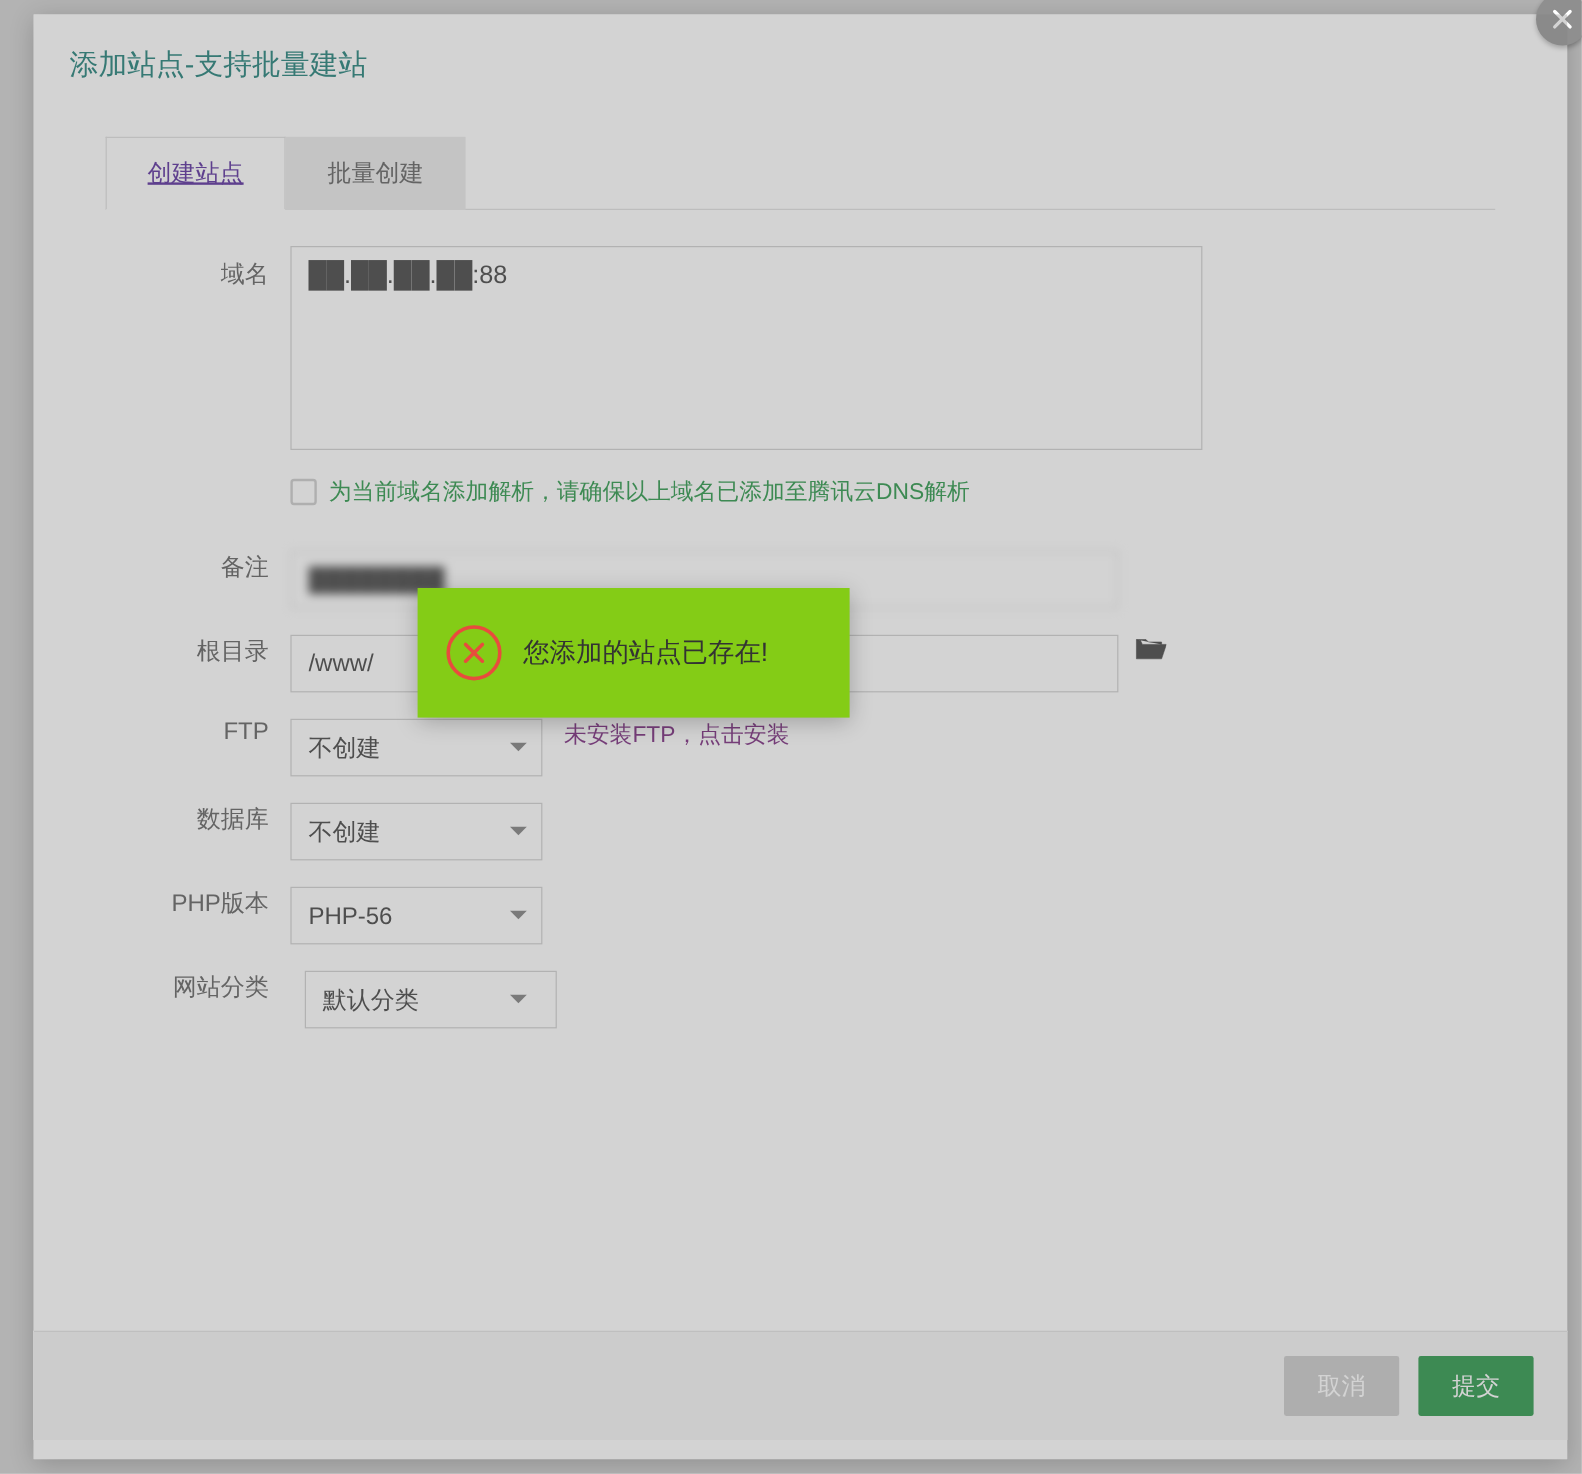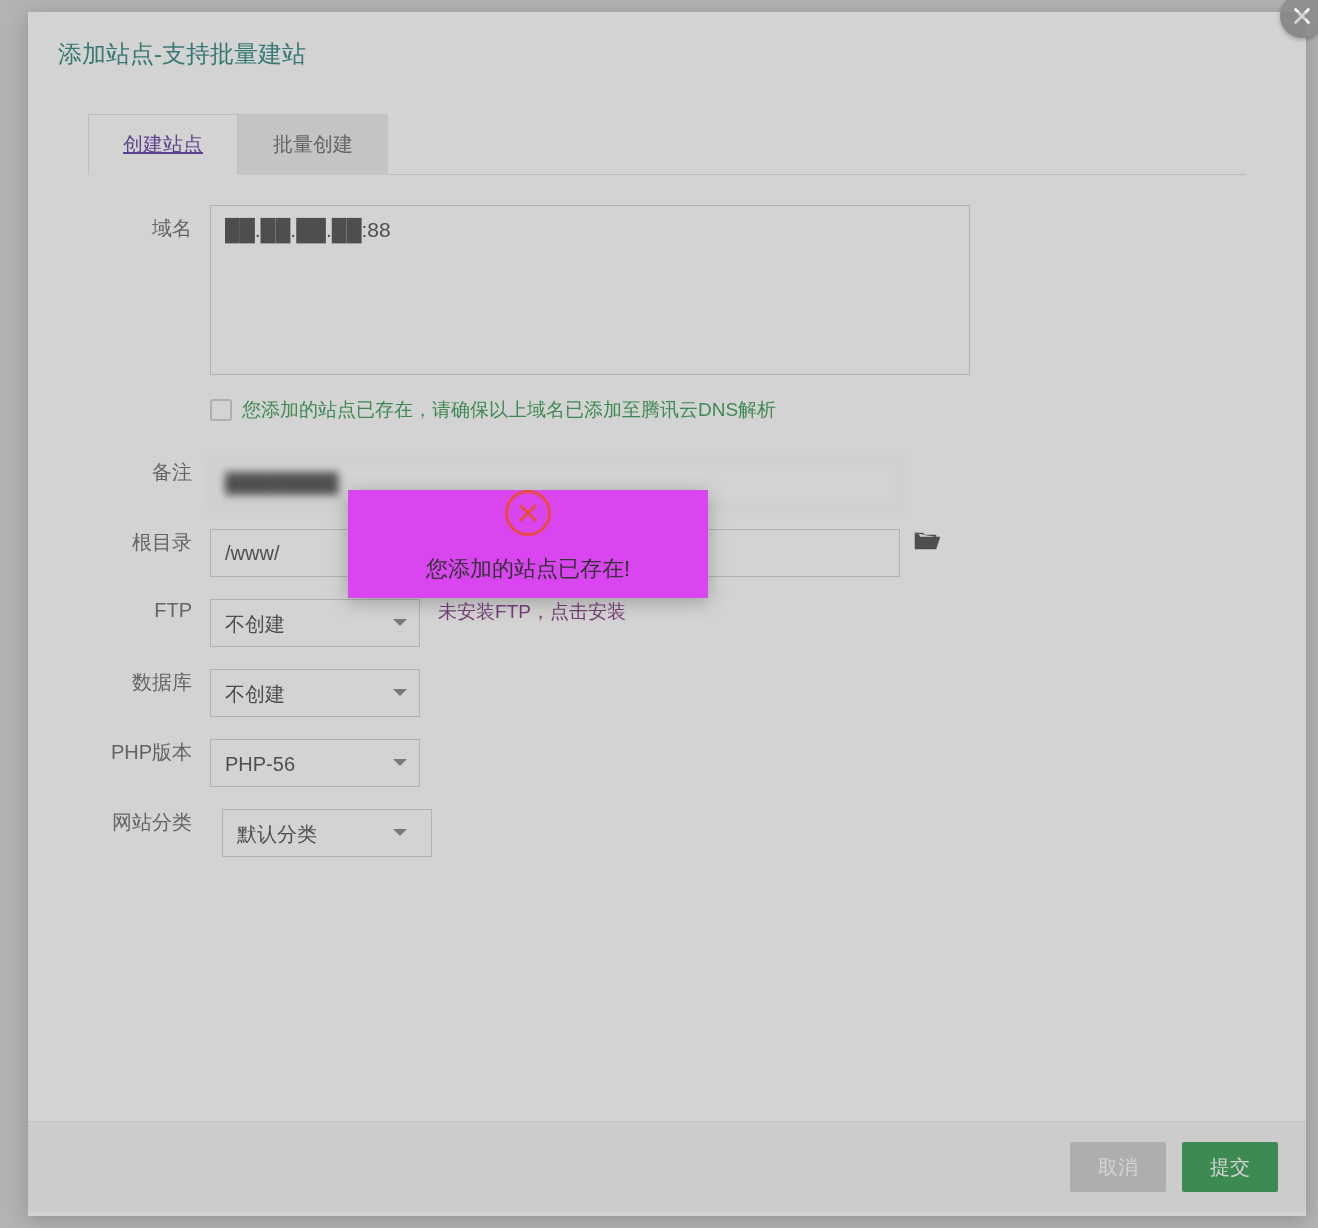--- a/index.html
+++ b/index.html
@@ -62,21 +62,21 @@
       background: #e8e8e8;
     }
     .tab.active {
       background: #fff;
       border: 1px solid #ddd;
       border-bottom: 1px solid #fff;
       color: #4c1d95;
       text-decoration: underline;
     }
     .form {
-      padding: 30px 60px 30px 52px;
+      padding: 30px 60px 30px 84px;
     }
     .form-row {
       display: flex;
       align-items: flex-start;
       margin-bottom: 22px;
     }
     .form-row.top-align { align-items: flex-start; }
     .form-label {
       width: 130px;
       text-align: right;
@@ -151,21 +151,21 @@
       pointer-events: none;
     }
     .inline-link {
       margin-left: 18px;
       font-size: 19px;
       color: #701a75;
       cursor: pointer;
     }
     .modal-footer {
       position: absolute;
-      bottom: 4px;
+      bottom: 16px;
       left: 0;
       right: 0;
       background: #f4f4f4;
       border-top: 1px solid #e0e0e0;
       padding: 20px 28px;
       display: flex;
       justify-content: flex-end;
       gap: 16px;
     }
     .btn {
@@ -177,28 +177,27 @@
       border-radius: 2px;
     }
     .btn-cancel { background: #c7c7c7; color: #fff; }
     .btn-submit { background: #1a8f3b; color: #fff; }
     .toast {
       position: absolute;
       left: 320px;
       top: 478px;
       width: 360px;
       height: 108px;
-      background: #d946ef;
+      background: #84cc16;
       box-shadow: 0 4px 18px rgba(0,0,0,0.25);
       display: flex;
       align-items: center;
       padding: 0 24px;
       gap: 18px;
       z-index: 10;
-      flex-direction: column;
     }
     .toast-icon {
       width: 46px;
       height: 46px;
       border: 3px solid #e84c3d;
       border-radius: 50%;
       display: flex;
       align-items: center;
       justify-content: center;
       flex-shrink: 0;
@@ -231,21 +230,21 @@
 
   <div class="form">
 
     <div class="form-row top-align">
       <div class="form-label">域名</div>
       <textarea class="textarea-input" style="">██.██.██.██:88</textarea>
     </div>
 
     <div class="checkbox-row">
       <div class="checkbox"></div>
-      <div class="checkbox-label">您添加的站点已存在，请确保以上域名已添加至腾讯云DNS解析</div>
+      <div class="checkbox-label">为当前域名添加解析，请确保以上域名已添加至腾讯云DNS解析</div>
     </div>
 
     <div class="form-row">
       <div class="form-label">备注</div>
       <input class="text-input blur-text" value="████████" style="">
     </div>
 
     <div class="form-row">
       <div class="form-label">根目录</div>
       <input class="text-input" value="/www/" style="">

